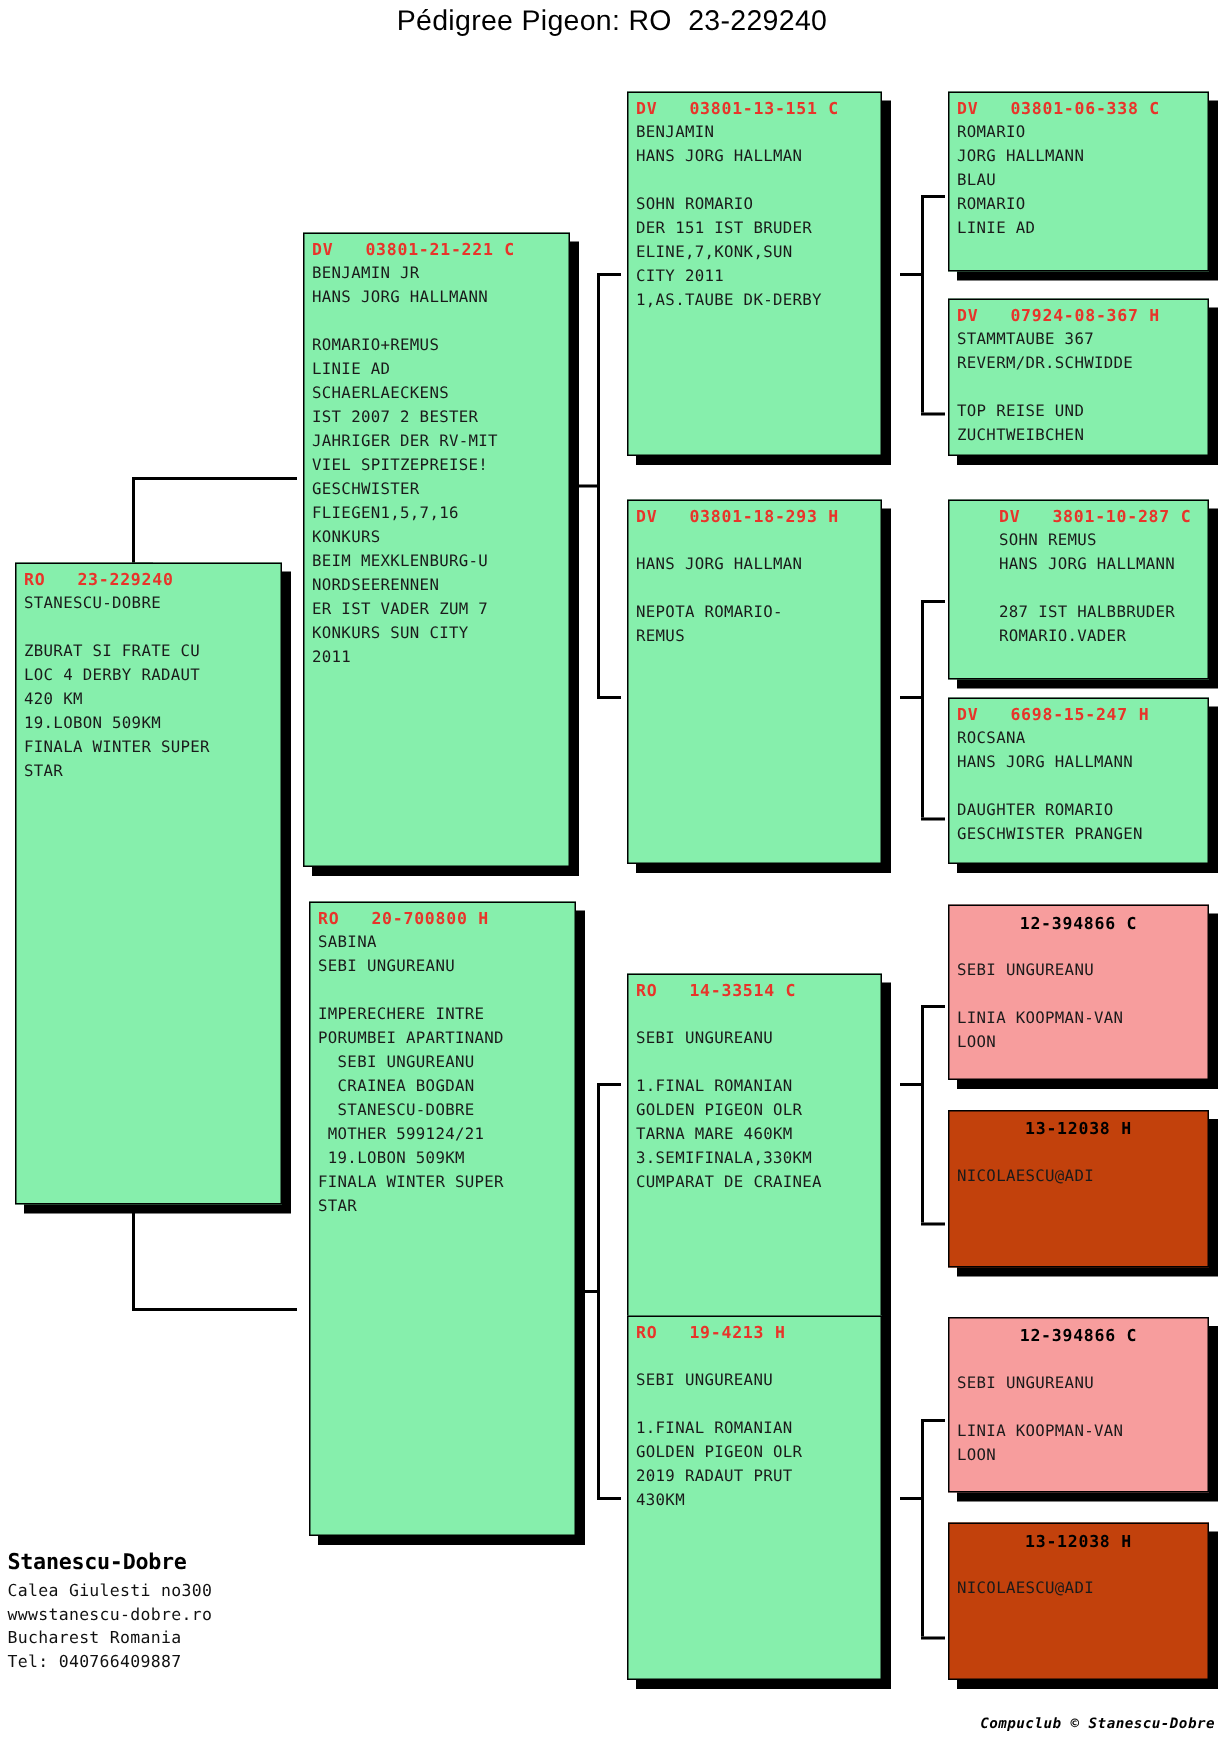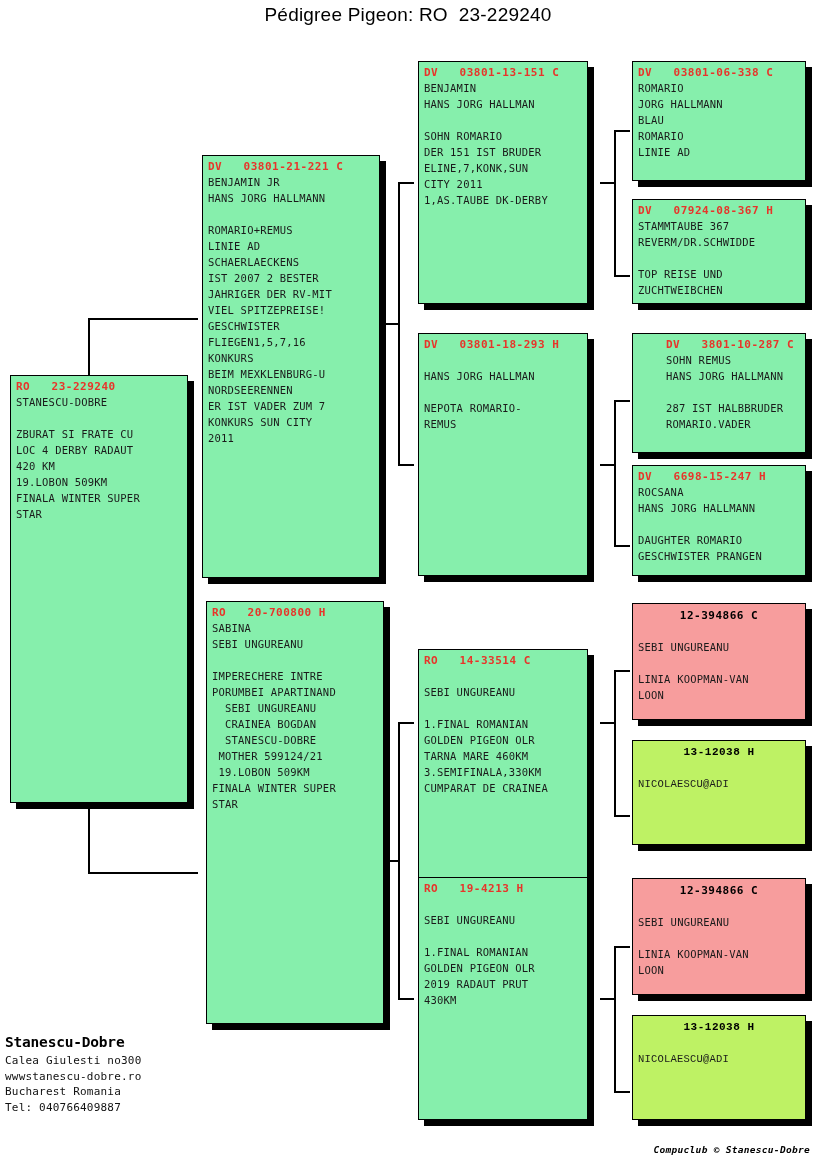--- a/index.html
+++ b/index.html
@@ -55,21 +55,21 @@
     line-height: 16px;
     letter-spacing: 0.2px;
   }
   .pbox.colored .hdr {
     color: #000000;
     text-align: center;
     padding-left: 0;
     padding-top: 4px;
   }
   .pbox.pink { background: #f79d9d; }
-  .pbox.yellow { background: #bef264; font-family: Liberation Mono, monospace; }
+  .pbox.yellow { background: #c2410c; }
 
   
   .conn {
     position: absolute;
     background: #000000;
   }
   .conn.h { height: 1.5px; }
   .conn.v { width: 1.5px; }
 
   

